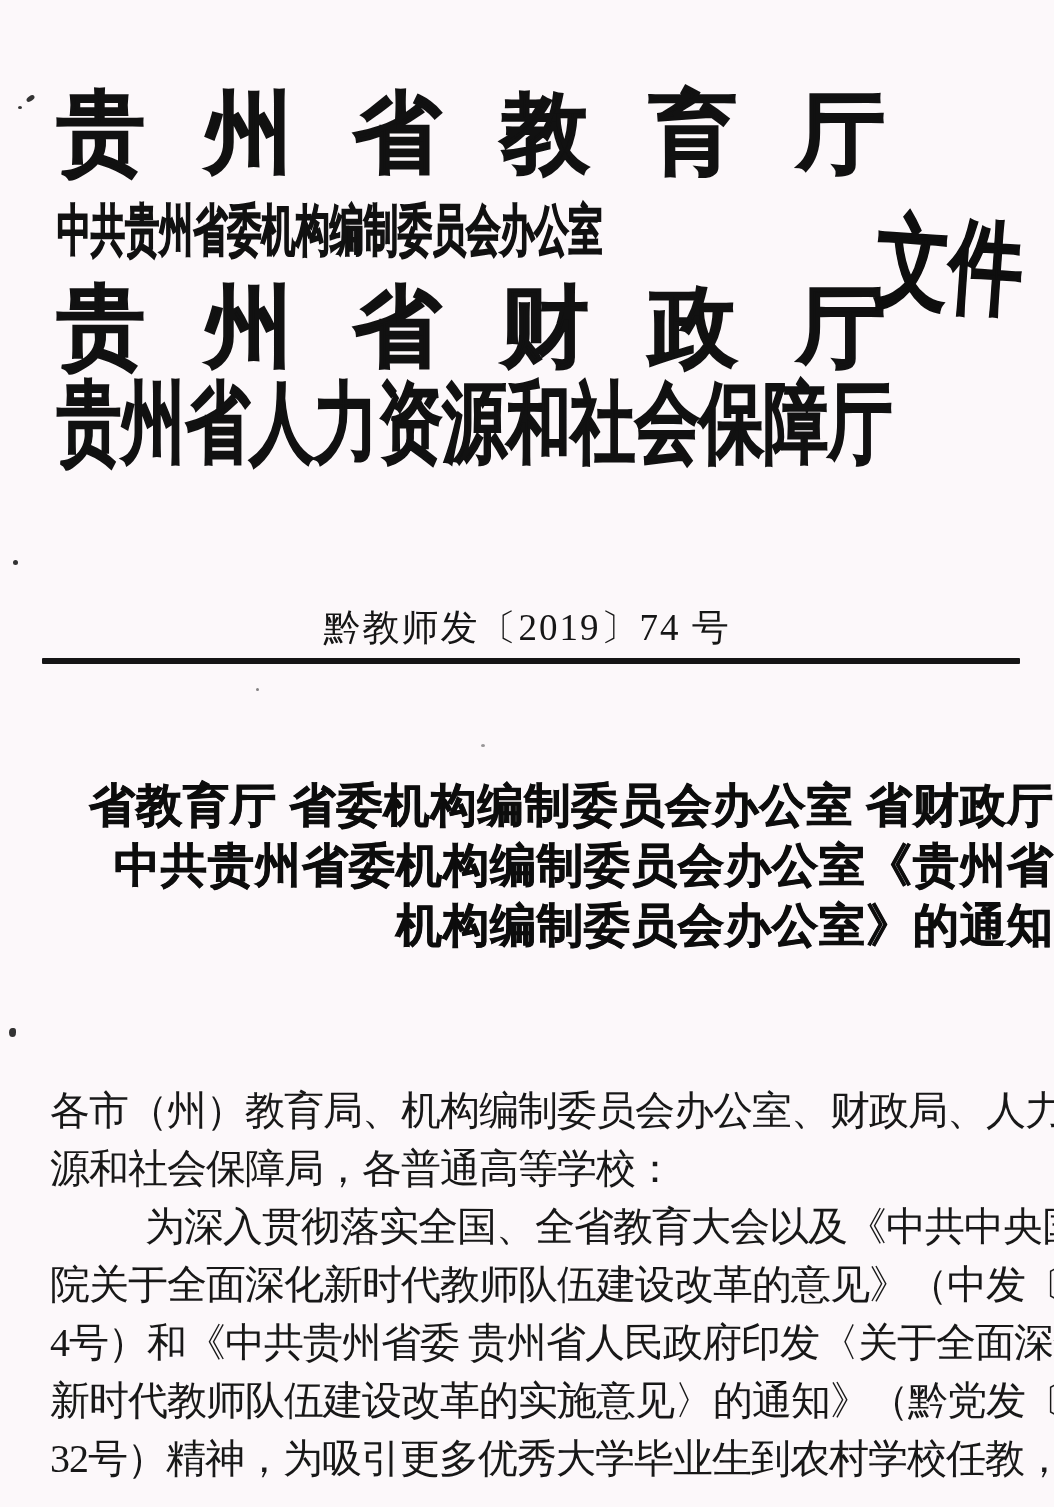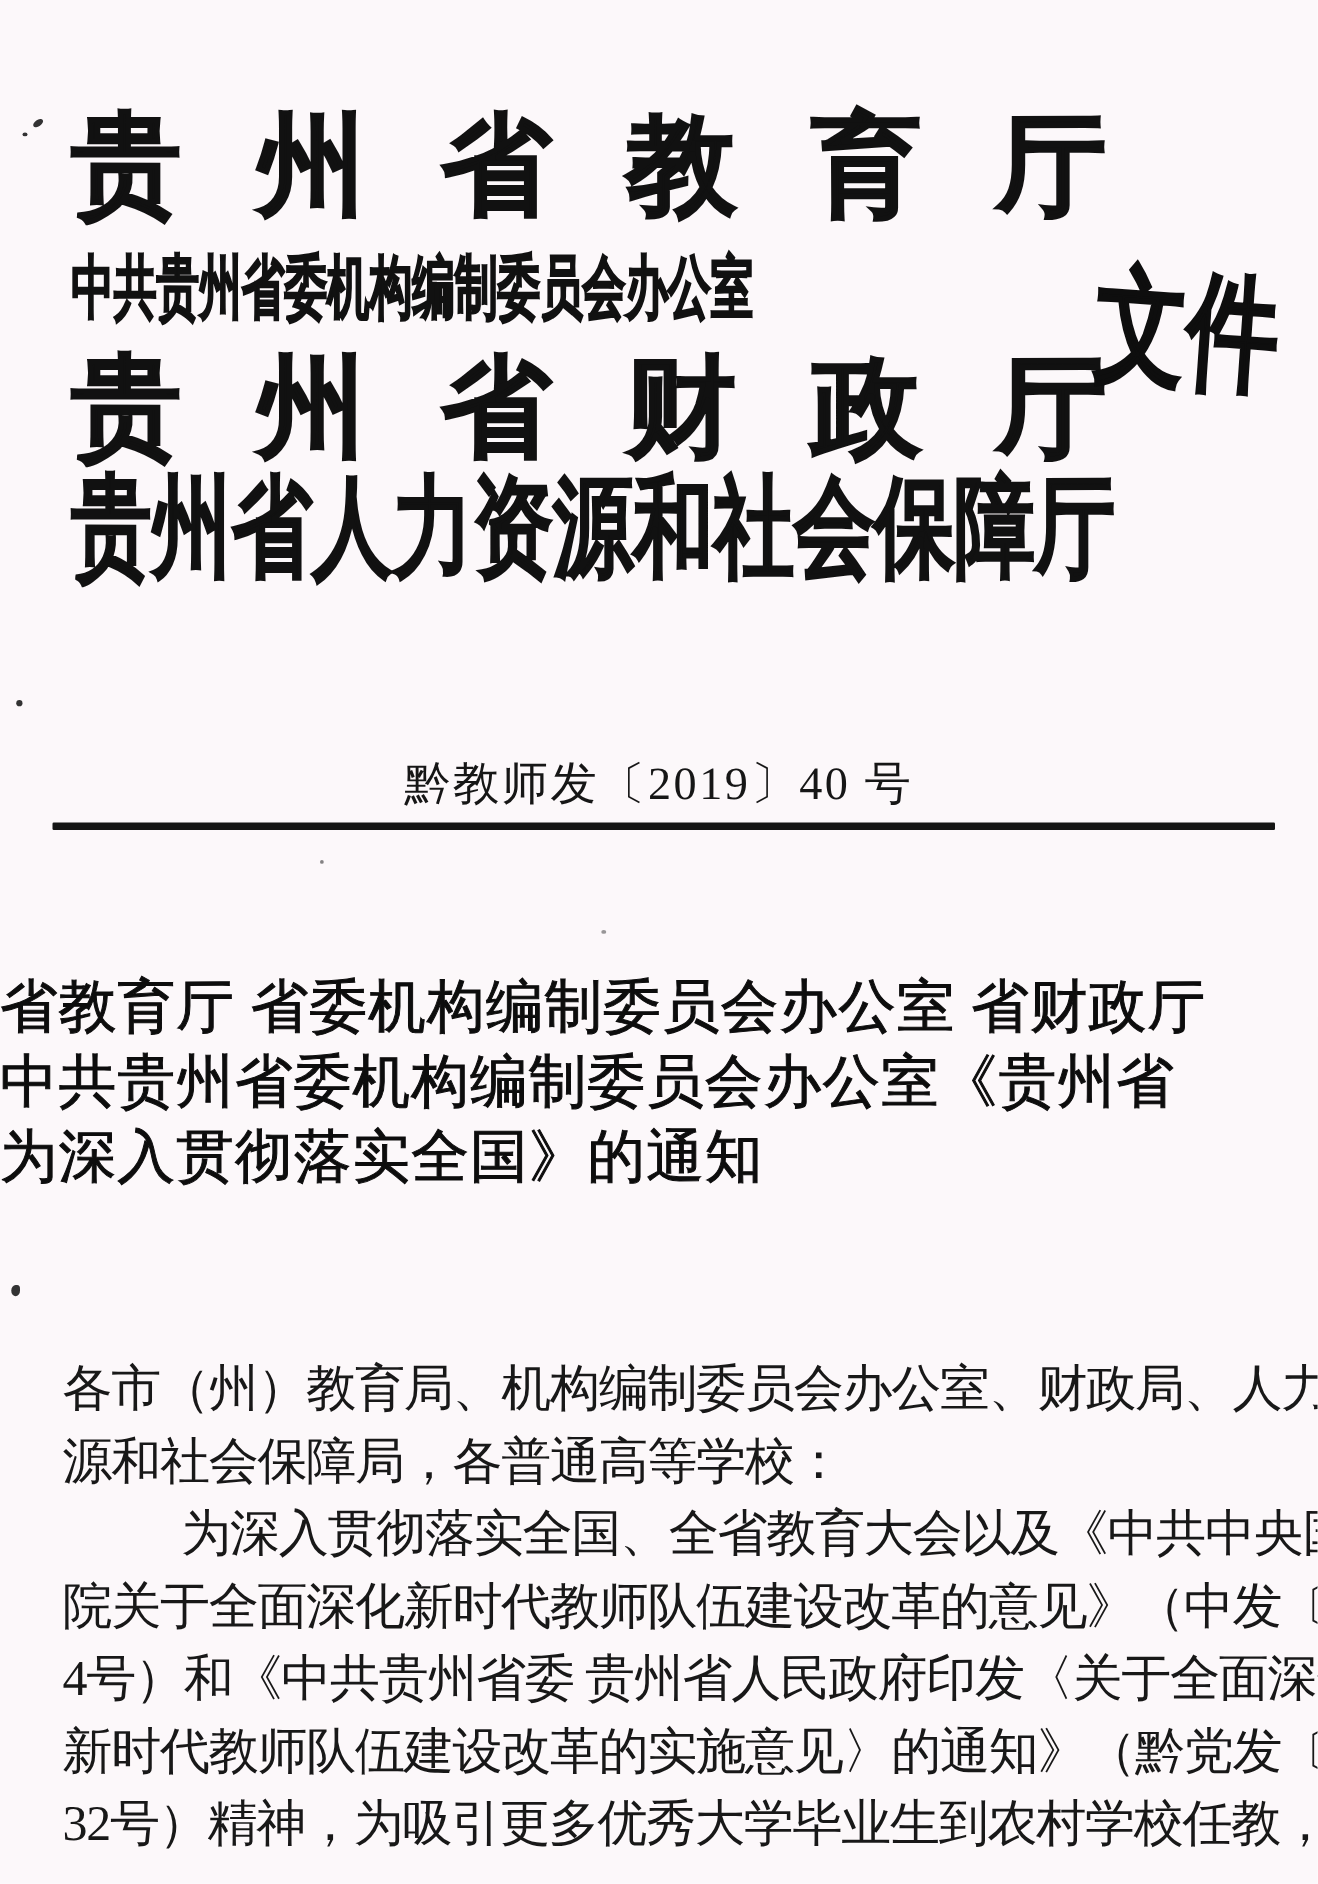--- a/index.html
+++ b/index.html
@@ -40,21 +40,21 @@
     text-align:center;font-size:37px;line-height:48px;color:#161616;
     letter-spacing:2px;
   }
   .divider{
     position:absolute;left:42px;top:658px;width:978px;height:6px;
     background:#151515;border-radius:1px;
   }
   
   .title-block{
     position:absolute;left:0;top:776px;width:1054px;
-    text-align:left;font-weight:400;color:#0d0d0d;
+    text-align:right;font-weight:700;color:#0d0d0d;
   }
   .title-line{
     font-size:46px;line-height:60px;letter-spacing:1px;
     -webkit-text-stroke:0.8px #0d0d0d;
     white-space:nowrap;
   }
   
   .body-block{
     position:absolute;left:50px;top:1082px;width:960px;color:#181818;
   }
@@ -98,28 +98,28 @@
       <span>政</span>
       <span>厅</span>
     </div>
 
   <div class="agency l4">
     <span class="condense c4">贵州省人力资源和社会保障厅</span>
   </div>
 
   <div class="doc-type">文件</div>
 
-  <div class="doc-number">黔教师发〔2019〕40 号</div>
+  <div class="doc-number">黔教师发〔2019〕74 号</div>
 
   <div class="divider"></div>
 
   <div class="title-block">
     <div class="title-line">省教育厅 省委机构编制委员会办公室 省财政厅</div>
     <div class="title-line">中共贵州省委机构编制委员会办公室《贵州省</div>
-    <div class="title-line">为深入贯彻落实全国》的通知</div>
+    <div class="title-line">机构编制委员会办公室》的通知</div>
   </div>
 
   <div class="body-block">
     <div class="bline">各市（州）教育局、机构编制委员会办公室、财政局、人力资</div>
     <div class="bline">源和社会保障局，各普通高等学校：</div>
     <div class="bline indent">为深入贯彻落实全国、全省教育大会以及《中共中央国务</div>
     <div class="bline">院关于全面深化新时代教师队伍建设改革的意见》（中发〔2018〕</div>
     <div class="bline">4号）和《中共贵州省委 贵州省人民政府印发〈关于全面深化</div>
     <div class="bline">新时代教师队伍建设改革的实施意见〉的通知》（黔党发〔2018〕</div>
     <div class="bline">32号）精神，为吸引更多优秀大学毕业生到农村学校任教，大</div>

